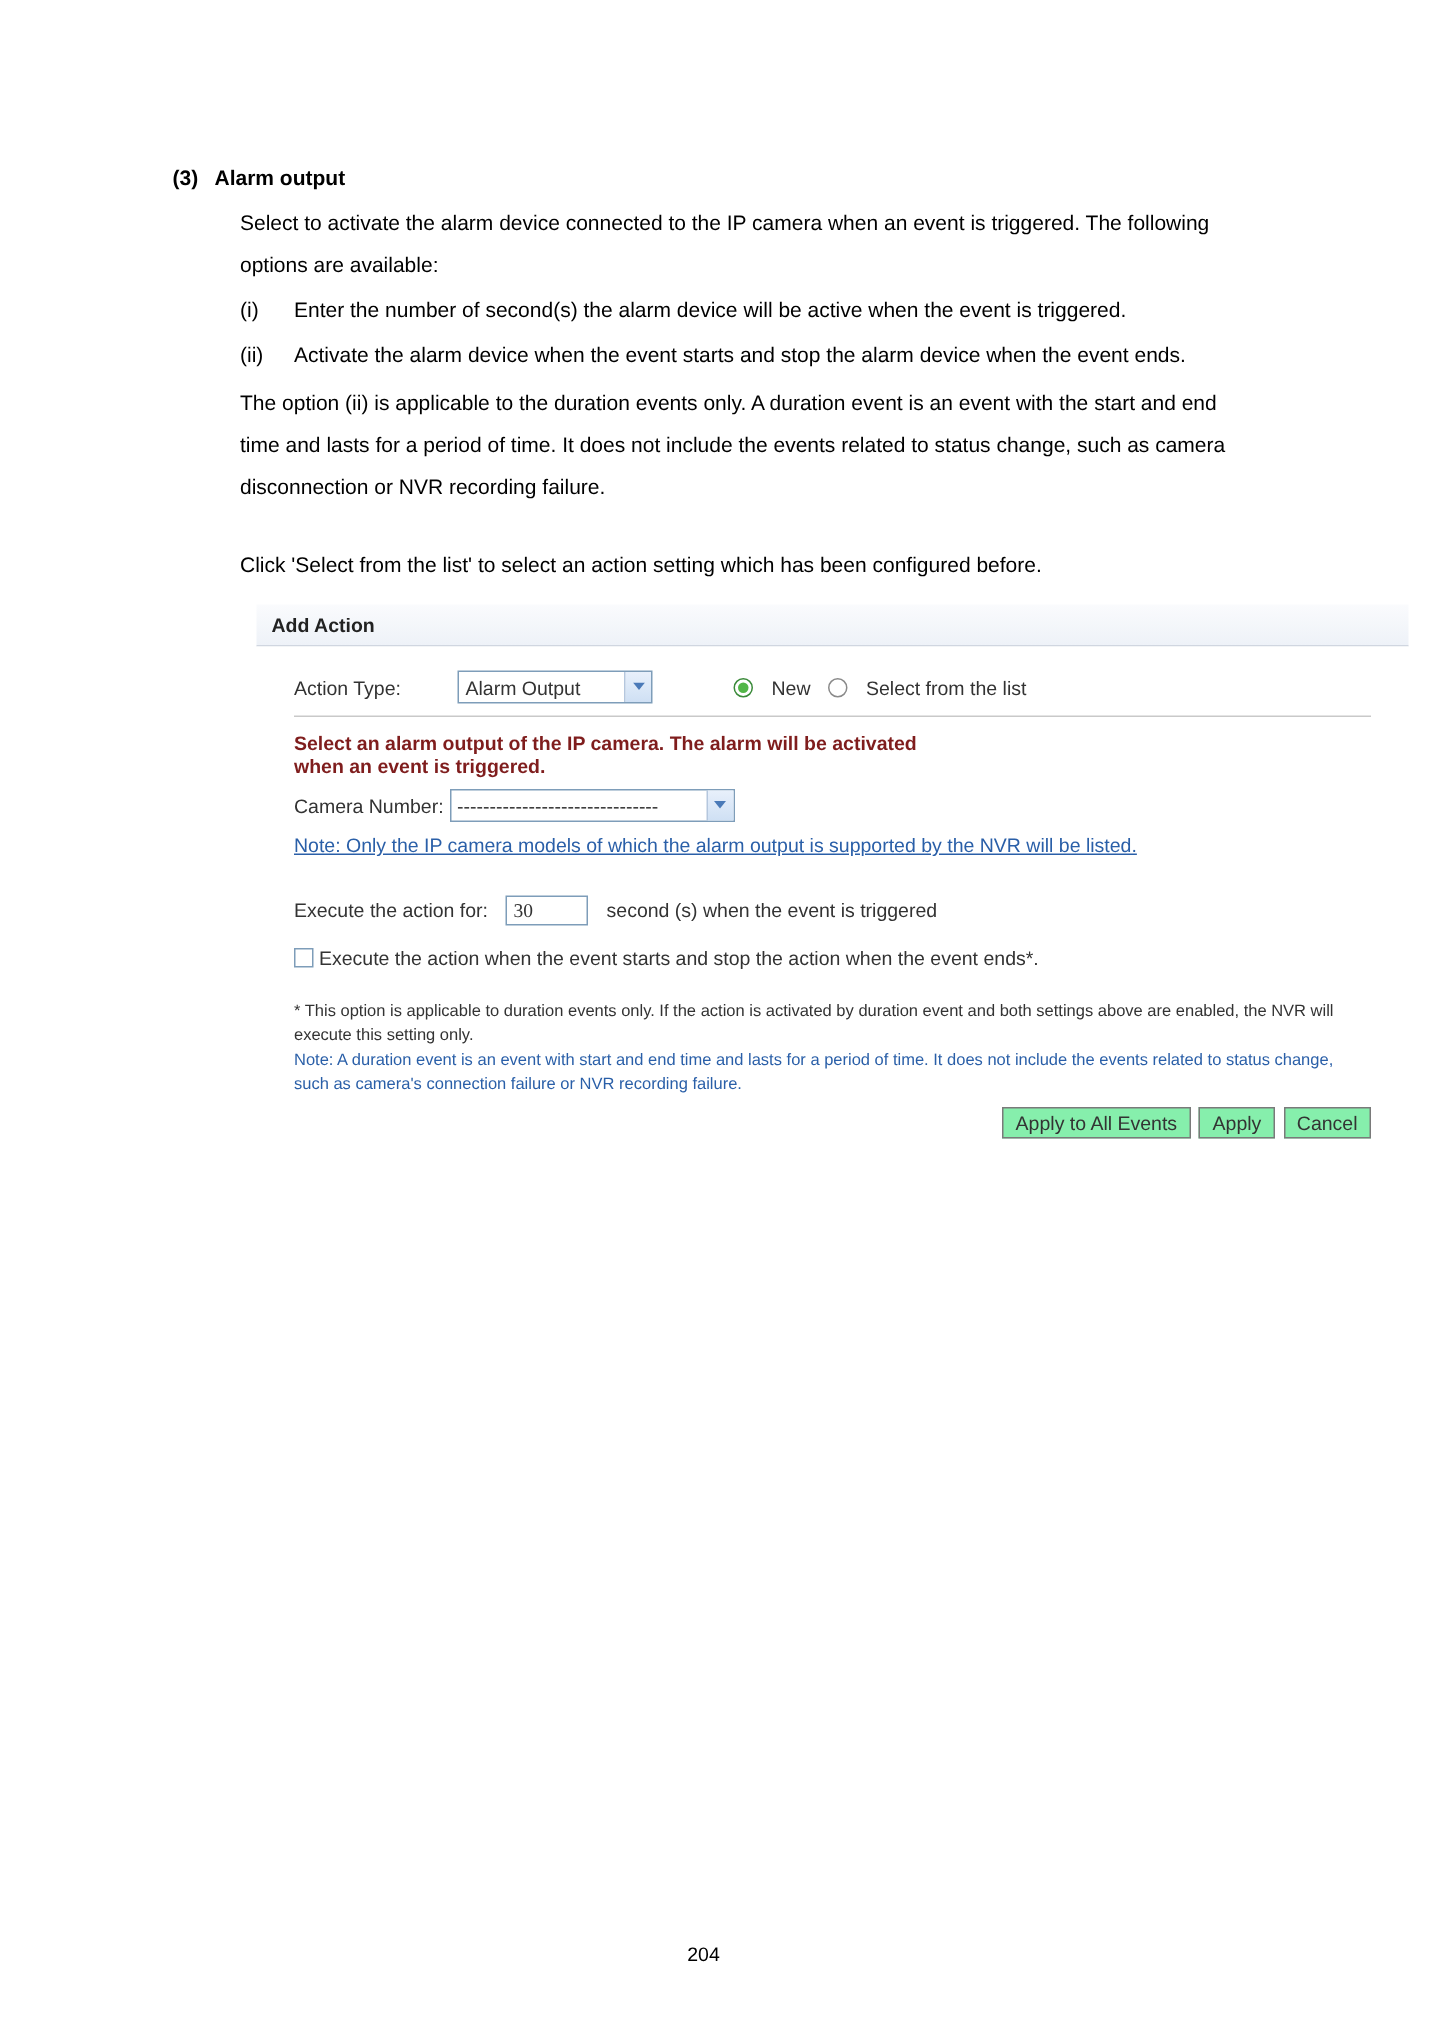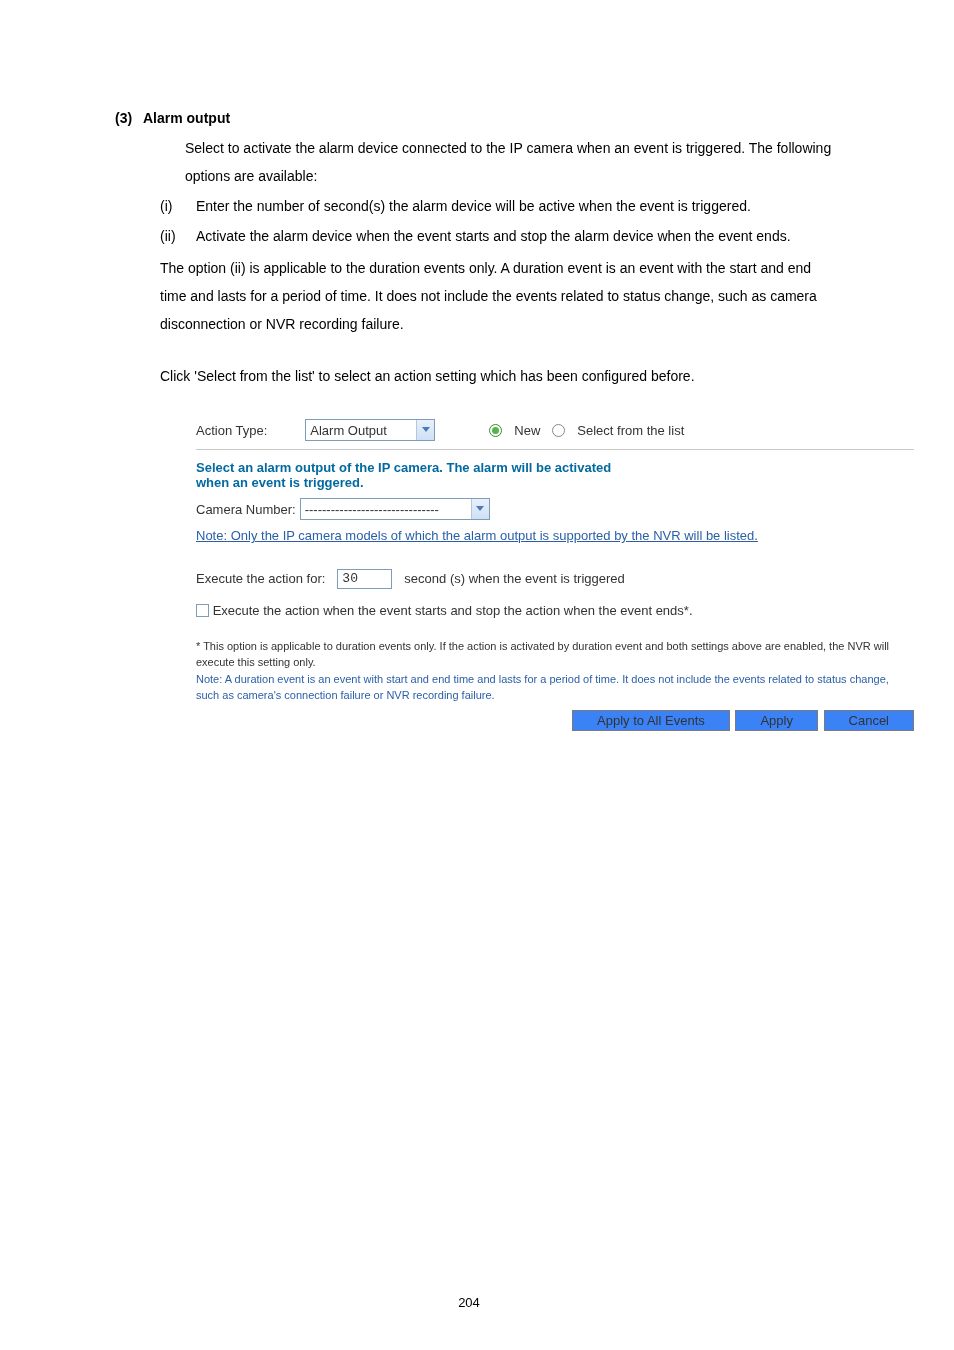--- a/index.html
+++ b/index.html
@@ -20,21 +20,21 @@
   .section-heading {
     font-weight: bold;
     font-size: 14px;
     margin-bottom: 8px;
   }
   .heading-num {
     display: inline-block;
     width: 28px;
   }
   .body-para {
-    margin-left: 70px;
+    margin-left: 45px;
     line-height: 2.0;
     font-size: 14px;
   }
   .sub-list {
     margin-left: 45px;
     line-height: 2.0;
   }
   .sub-list .row {
     display: flex;
     margin-top: 2px;
@@ -107,46 +107,46 @@
     background: #fff;
   }
   .radio-dot.checked::after {
     content: ""; width: 7px; height: 7px; border-radius: 50%; background: #52b648;
   }
   .radio-empty {
     width: 13px; height: 13px; border-radius: 50%;
     border: 1px solid #8a8a8a; display: inline-block; background: #fff;
   }
   .ss-hr { border: none; border-top: 1px solid #c9c9c9; margin: 2px 0 10px 0; }
-  .ss-strong { font-weight: bold; color: #0369a1; }
+  .ss-strong { font-weight: bold; color: #7f1d1d; }
   .ss-blue { color: #2a5fa8; text-decoration: underline; }
   .ss-input {
     border: 1px solid #7e9db9;
     height: 20px;
     width: 55px;
     padding: 0 4px;
-    font-family: Liberation Mono, monospace;
+    font-family: Liberation Serif, serif;
     font-size: 13px;
     color: #333;
   }
   .ss-checkbox {
     width: 13px; height: 13px; border: 1px solid #7e9db9; display: inline-block; background: #fff;
     vertical-align: -2px;
   }
   .ss-note { color: #2a5fa8; font-size: 11px; line-height: 1.5; }
   .ss-note-black { color: #333; font-size: 11px; line-height: 1.5; }
   .ss-buttons { text-align: right; padding: 6px 0 2px 0; }
   .ss-btn {
     display: inline-block;
     border: 1px solid #7a7a7a;
-    padding: 2px 24px;
-    font-family: Arial, sans-serif;
-    font-size: 13px;
-    color: #333;
-    background: #3b82f6;
+    padding: 2px 8px;
+    font-family: Arial, sans-serif;
+    font-size: 13px;
+    color: #333;
+    background: #86efac;
     margin-left: 2px;
   }
   .page-number {
     position: absolute;
     left: 0; right: 16px;
     bottom: 40px;
     text-align: center;
     font-size: 13px;
     color: #000;
   }
@@ -172,20 +172,21 @@
       <div class="marker">(ii)</div>
       <div class="txt">Activate the alarm device when the event starts and stop the alarm device when the event ends.</div>
     </div>
   </div>
 
   <div class="body-para" style="margin-left:45px; margin-top:4px;">The option (ii) is applicable to the duration events only.   A duration event is an event with the start and end time and lasts for a period of time.   It does not include the events related to status change, such as camera disconnection or NVR recording failure.</div>
 
   <div class="body-para" style="margin-left:45px; margin-top:24px;">Click 'Select from the list' to select an action setting which has been configured before.</div>
 
   <div class="screenshot">
+    <div class="ss-titlebar">Add Action</div>
     <div class="ss-body">
 
       <div class="ss-row">
         <span>Action Type:</span>
         <span class="inline-gap"></span>
         <span class="ss-select">
           <input type="text" readonly="" style="width: 110px;" value="Alarm Output">
           <span class="chev">
             <svg width="8" height="6">
                 <polygon points="0,0 8,0 4,5" fill="#4a7ab8"></polygon>

